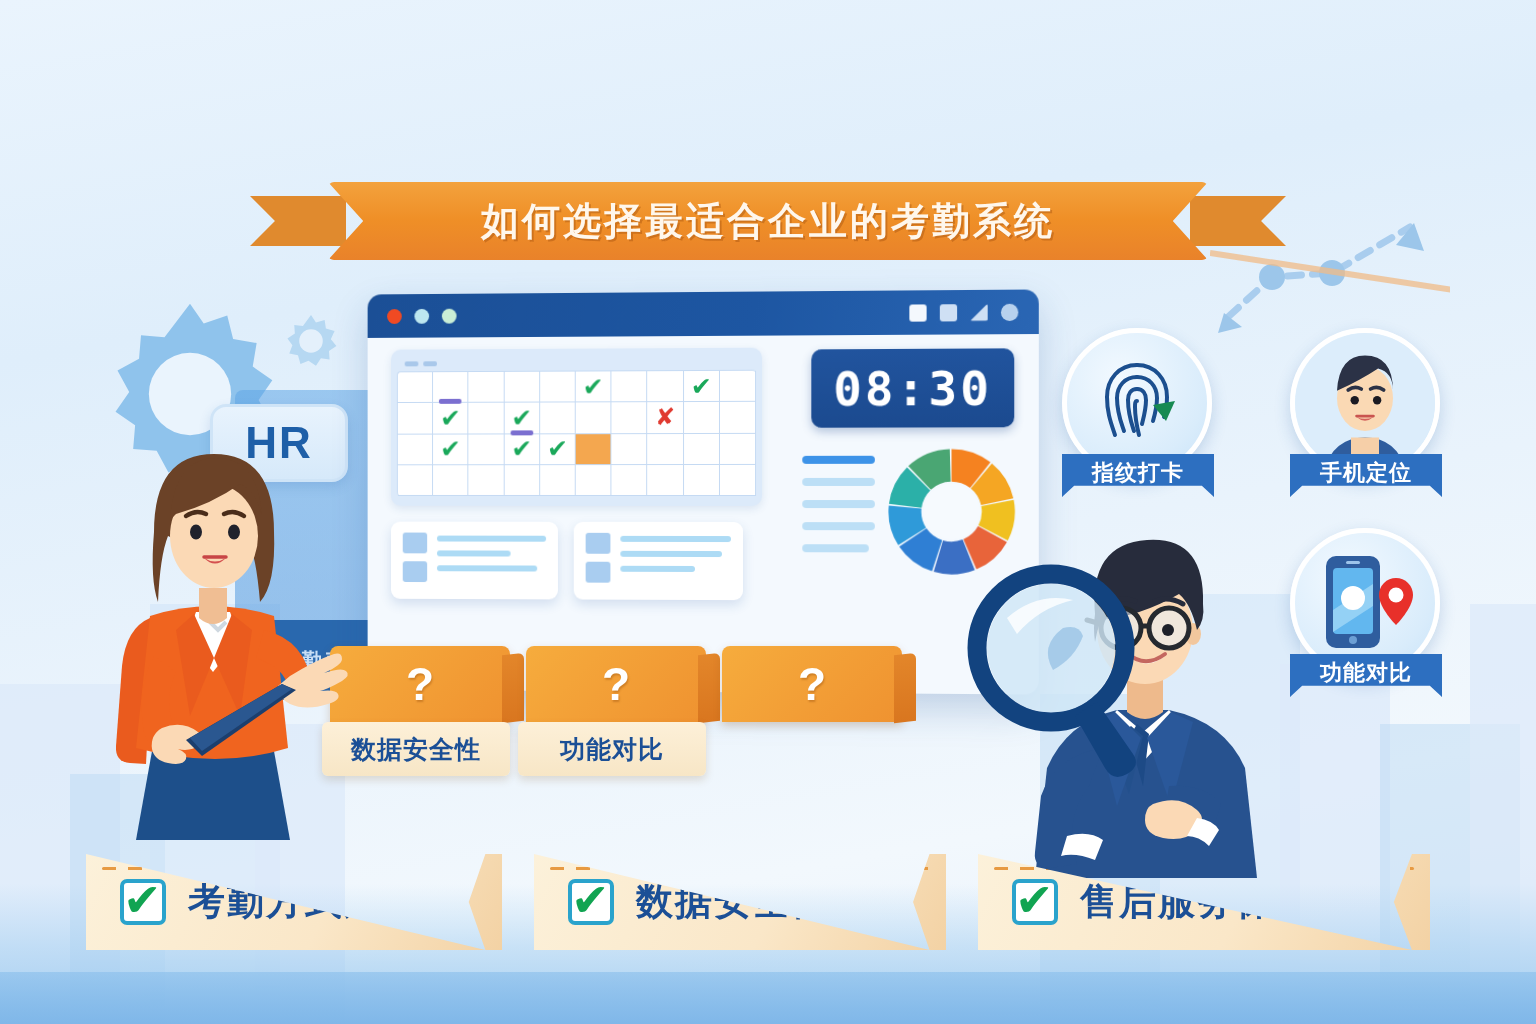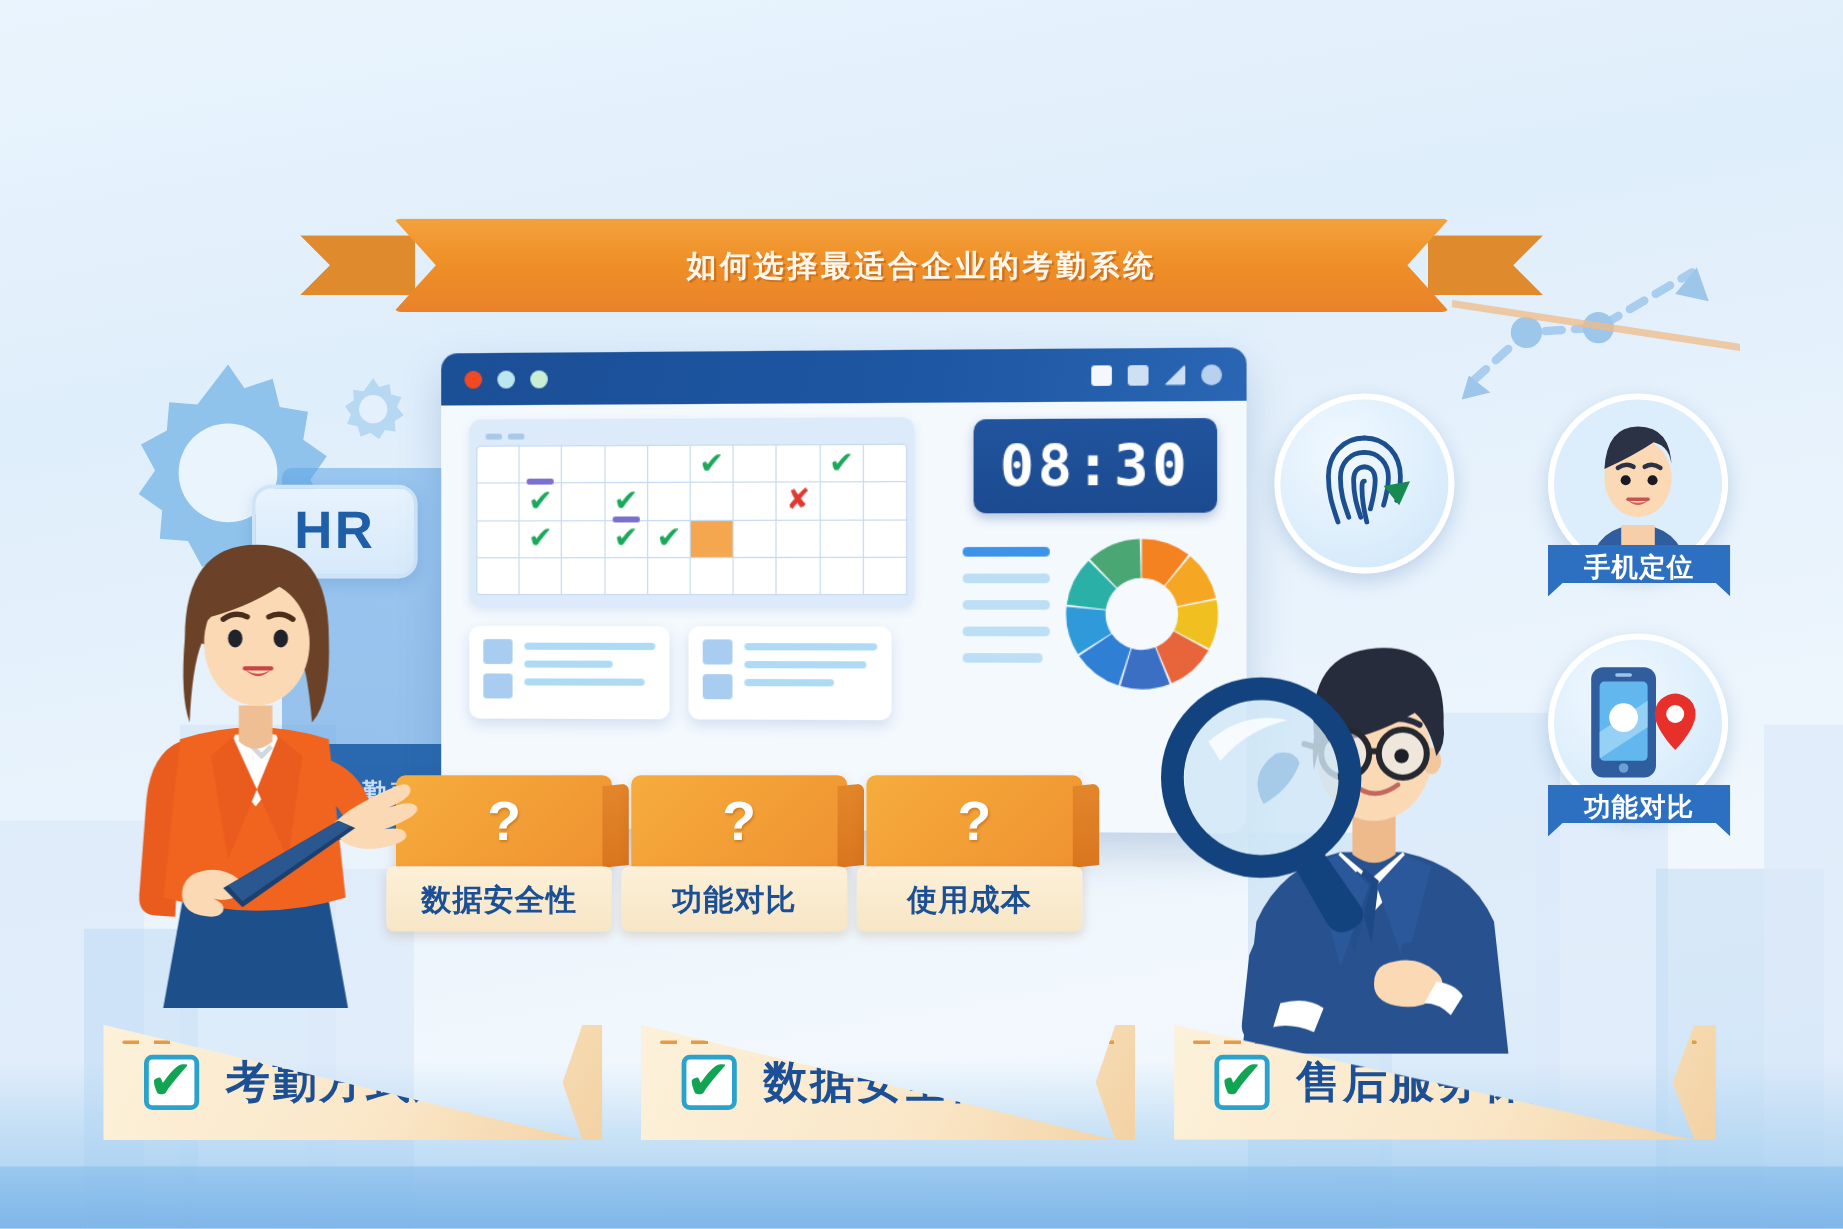--- a/index.html
+++ b/index.html
@@ -61,21 +61,21 @@
   .ribbon .tail.left  { left: -78px;  clip-path: polygon(0 0, 100% 0, 100% 100%, 0 100%, 26% 50%); }
   .ribbon .tail.right { right: -78px; clip-path: polygon(0 0, 100% 0, 74% 50%, 100% 100%, 0 100%); }
   .ribbon .body {
     position: absolute; inset: 0;
     background: linear-gradient(180deg, #f3a23d 0%, #ef8f27 48%, #e9822a 100%);
     border-radius: 6px;
     clip-path: polygon(0 0, 100% 0, 96% 50%, 100% 100%, 0 100%, 4% 50%);
     display: flex; align-items: center; justify-content: center;
   }
   .ribbon .body span {
-    font-size: 25px; font-weight: bold; color: #fff7ec; letter-spacing: 3px;
+    font-size: 38px; font-weight: bold; color: #fff7ec; letter-spacing: 3px;
     text-shadow: 2px 2px 0 rgba(150,70,10,.35);
     white-space: nowrap;
   }
 
   
   .window {
     position: absolute; left: 363px; top: 292px; width: 672px; height: 400px;
     border-radius: 14px;
     box-shadow: 0 16px 36px rgba(30,80,150,.22);
     overflow: hidden;
@@ -455,39 +455,39 @@
       <span class="qmark">?</span>
     </div>
     <div class="label">
       <span>功能对比</span>
     </div>
   </div>
   <div class="folder" style="left:714px; top:646px;">
     <div class="tabtop">
       <span class="qmark">?</span>
     </div>
-    <div class="label">
-      <span>使用成本</span>
-    </div>
   </div>
 
   <div class="badge" style="left:1062px; top:328px;">
     <div class="circle">
       <svg width="92" height="96" viewBox="0 0 92 96">
         <g fill="none" stroke="#1c4f8f" stroke-width="4" stroke-linecap="round">
           <path d="M46 10c-18 0-30 14-30 32 0 16 4 26 8 38"></path>
           <path d="M46 22c-12 0-20 9-20 21 0 15 4 24 7 33"></path>
           <path d="M46 34c-6 0-9 5-9 11 0 14 3 22 6 31"></path>
           <path d="M46 46c-2 0-2 3-2 6 0 12 2 20 4 28"></path>
           <path d="M46 10c18 0 30 14 30 32 0 8-1 14-3 20"></path>
           <path d="M46 22c12 0 20 9 20 21 0 9-2 16-4 23"></path>
           <path d="M46 34c6 0 9 5 9 11 0 9-2 16-4 24"></path>
         </g>
         <path d="M62 50 l22 -4 -9 20z" fill="#178a52"></path>
       </svg>
+    </div>
+    <div class="tag">
+      <span>指纹打卡</span>
     </div>
   </div>
 
   <div class="badge" style="left:1290px; top:328px;">
     <div class="circle">
       <svg width="150" height="150" viewBox="0 0 150 150">
         <circle cx="75" cy="75" r="75" fill="#dcedfb"></circle>
         <path d="M30 150 q10 -38 45 -38 q35 0 45 38z" fill="#2f5d9e"></path>
         <path d="M60 112 h30 v18 h-30z" fill="#f6cfa8"></path>
         <ellipse cx="75" cy="70" rx="30" ry="35" fill="#fad9b4"></ellipse>

